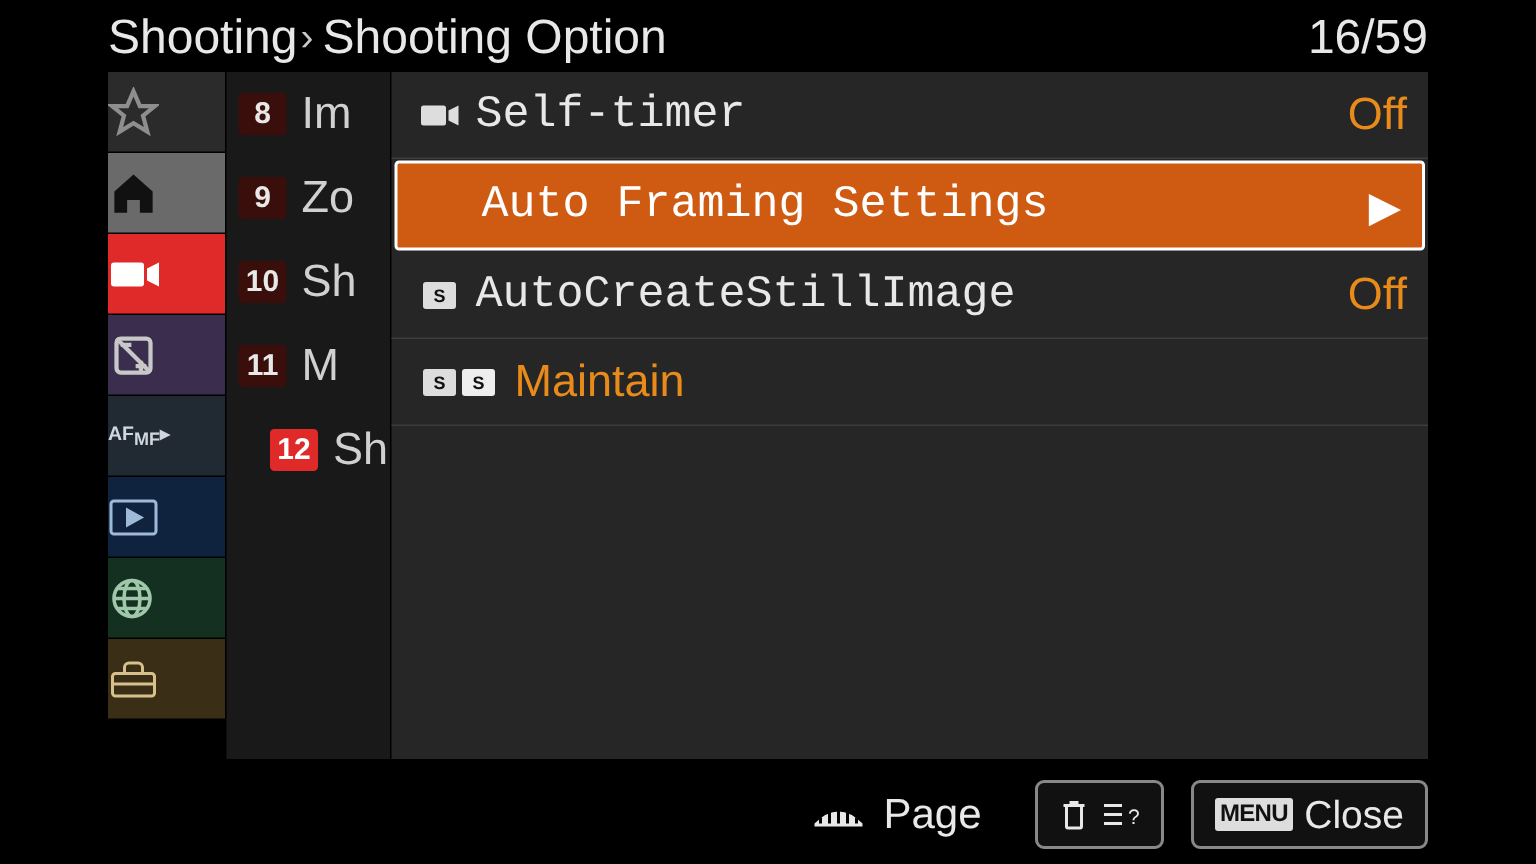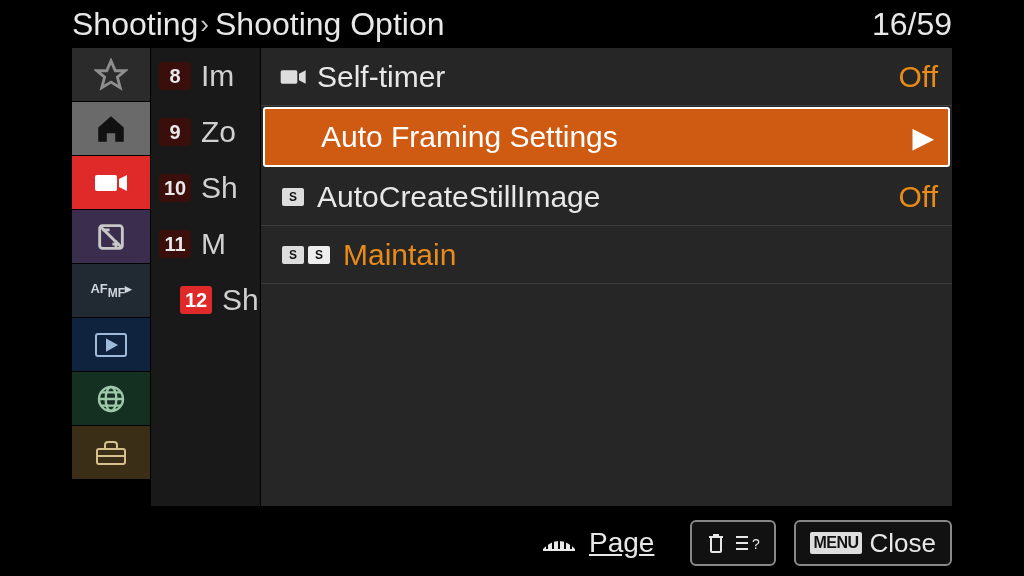--- a/index.html
+++ b/index.html
@@ -9,43 +9,43 @@
   
   .topbar { position: absolute; top: 2px; left: 72px; right: 72px; height: 44px; display: flex; align-items: center; font-size: 32px; color: #e8e8e8; }
   .topbar .bc-sep { margin: 0 6px 0 2px; font-size: 26px; color: #c8c8c8; }
   .topbar .spacer { flex: 1; }
 
   
   .leftpad { position: absolute; left: 0; top: 48px; bottom: 70px; width: 72px; background: #000; }
 
   
   .sidebar { position: absolute; left: 72px; top: 48px; width: 78px; bottom: 70px; display: flex; flex-direction: column; }
-  .sidebar .tab { height: 54px; display: flex; align-items: center; justify-content: center; background: #1a1a1a; border-bottom: 1px solid #000; }
+  .sidebar .tab { height: 54px; display: flex; align-items: center; background: #1a1a1a; border-bottom: 1px solid #000; }
   .sidebar .tab:last-child { border-bottom: none; }
   .sidebar .fill { flex: 1; background: #000; }
 
   
   .seclist { position: absolute; left: 150px; top: 48px; width: 110px; bottom: 70px; background: #191919; border-left: 1px solid #000; }
   .secrow { height: 56px; display: flex; align-items: center; gap: 10px; padding-left: 8px; font-size: 30px; color: #d0d0d0; overflow: hidden; white-space: nowrap; }
   .badge { width: 32px; height: 28px; display: flex; align-items: center; justify-content: center; font-size: 20px; font-weight: 600; color: #e8e8e8; background: #3a0e0a; border-radius: 3px; }
   .badge.active { background: #e02a2a; color: #fff; margin-left: 21px; }
 
   
   .main { position: absolute; left: 260px; right: 72px; top: 48px; bottom: 70px; background: #262626; border-left: 1px solid #000; }
   .row { position: relative; height: 58px; display: flex; align-items: center; padding: 0 14px 0 10px; border-bottom: 1px solid #3c3c3c; font-size: 30px; }
   .row .icon-slot { width: 46px; display: flex; align-items: center; justify-content: center; }
-  .row .label { flex: 1; color: #e8e8e8; white-space: nowrap; overflow: hidden; }
+  .row .label { flex: 1; color: #e8e8e8; white-space: nowrap; overflow: hidden; font-family: Liberation Mono, monospace; }
   .row .value { color: #e88b1a; font-size: 30px; white-space: nowrap; }
   .row.selected { background: #cf5b12; border: 2px solid #ffffff; border-radius: 3px; margin: 1px 2px; height: 60px; }
   .row.selected .label { color: #fff; }
   .row .arrow { color: #fff; font-size: 28px; margin-left: 8px; }
 
   
   .bottombar { position: absolute; left: 72px; right: 72px; bottom: 4px; height: 58px; display: flex; align-items: center; justify-content: flex-end; gap: 18px; font-size: 28px; color: #e8e8e8; }
-  .page-hint { display: flex; align-items: center; gap: 8px; margin-right: 18px; text-decoration: underline; }
+  .page-hint { display: flex; align-items: center; gap: 8px; margin-right: 18px; }
   .softbtn { height: 46px; padding: 0 14px; display: flex; align-items: center; gap: 8px; border: 2px solid #888; border-radius: 6px; background: #111; font-size: 26px; }
   .softbtn .menu-chip { font-size: 16px; font-weight: 700; background: #ddd; color: #111; padding: 2px 3px; border-radius: 2px; letter-spacing: -0.5px; }
 
   .rightpad { position: absolute; right: 0; top: 48px; bottom: 70px; width: 72px; background: #000; }
 
   
   .chip { display: inline-flex; align-items: center; justify-content: center; font-size: 12px; font-weight: 700; width: 22px; height: 18px; background: #ddd; color: #111; border-radius: 2px; margin-right: 2px; }
 </style>
 </head>
 <body>

